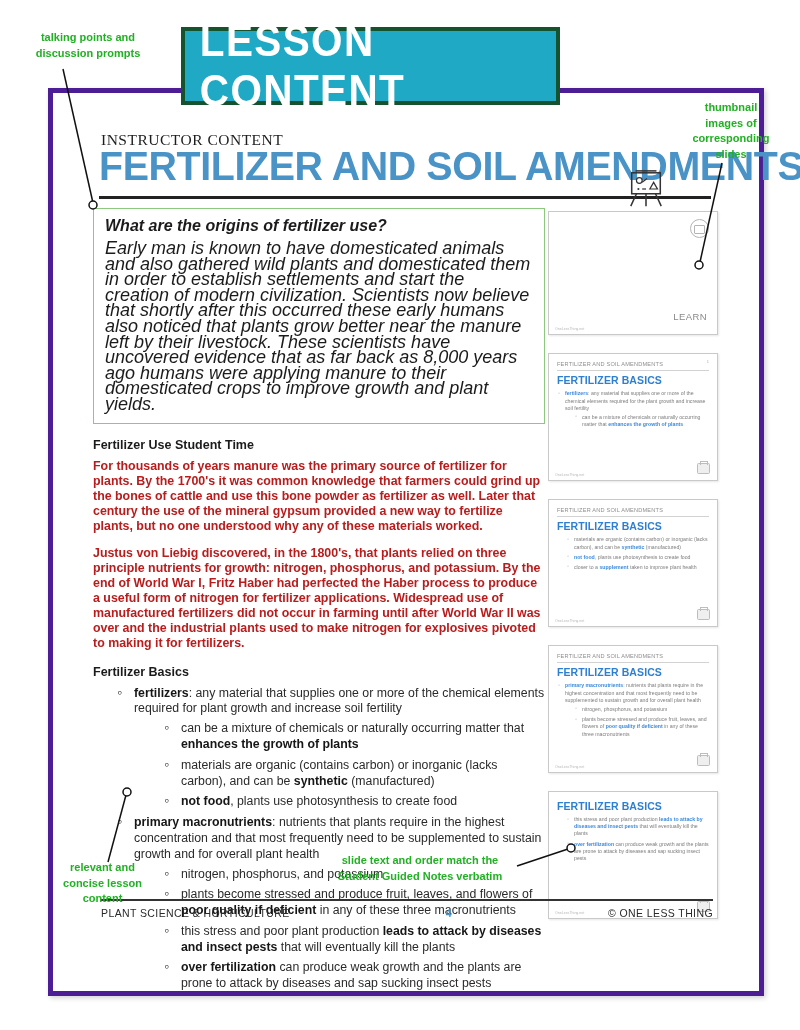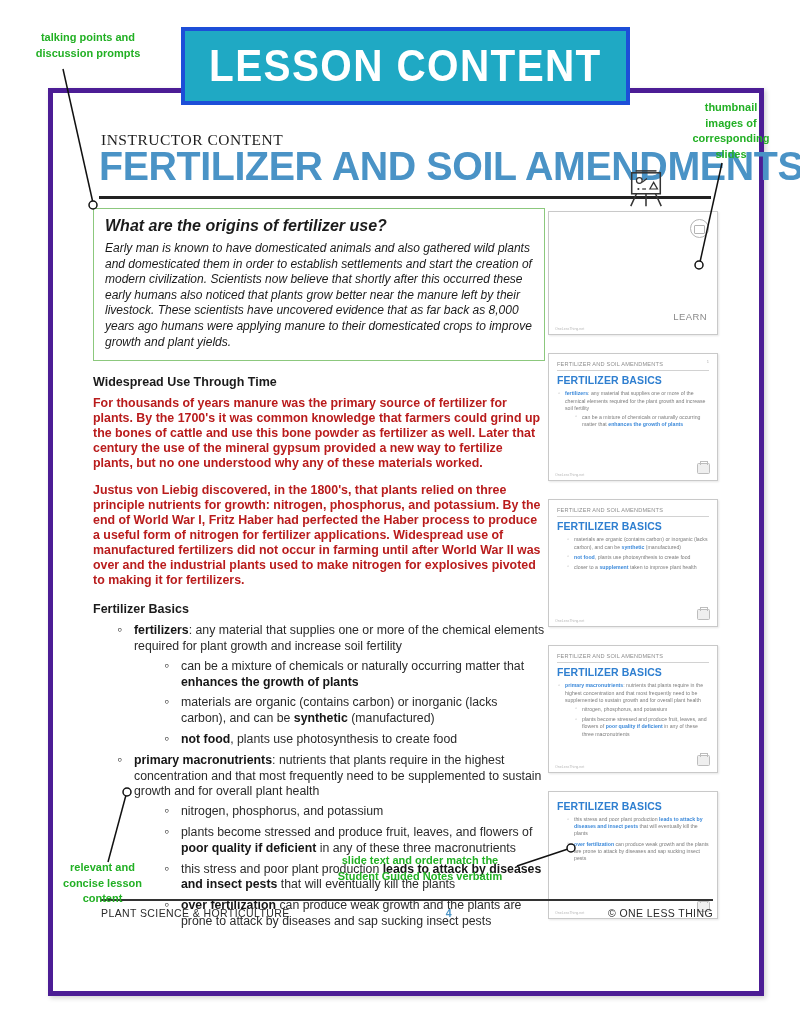--- a/index.html
+++ b/index.html
@@ -9,22 +9,22 @@
     position:relative;overflow:hidden;
   }
   
   #page-sheet{
     position:absolute;left:48px;top:88px;width:706px;height:898px;
     background:#ffffff;border:5px solid #4c1d95;
     box-shadow:2px 2px 5px rgba(0,0,0,.18);
   }
   
   #banner{
-    position:absolute;left:181px;top:27px;width:449px;height:78px;
-    background:#1fa9c4;border:4px solid #1d4ed8;
+    position:absolute;left:181px;top:27px;width:379px;height:78px;
+    background:#1fa9c4;border:4px solid #14532d;
     box-sizing:border-box;
     display:flex;align-items:center;justify-content:center;
     z-index:6;
   }
   #banner .btext{
     color:#ffffff;font-size:44px;font-weight:bold;
     letter-spacing:1.5px;font-family:"Liberation Sans Narrow","Liberation Sans",sans-serif;
     transform:scaleX(.92);
   }
   
@@ -60,21 +60,21 @@
   
   #callout{
     border:1.3px solid #8cc87d;background:#fff;
     padding:8px 11px 10px 11px;
   }
   #callout .q{
     font-style:italic;font-weight:bold;font-size:16px;color:#1b1b1b;
     margin-bottom:6px;
   }
   #callout .a{
-    font-style:italic;font-size:12px;line-height:15.6px;color:#1b1b1b;
+    font-style:italic;font-size:18px;line-height:15.6px;color:#1b1b1b;
   }
   h3.sec{
     font-size:12.5px;font-weight:bold;color:#1b1b1b;
     margin:14px 0 7px 0;
   }
   p.body{
     font-size:12.4px;line-height:15px;color:#b91c1c;margin:0 0 12px 0;font-weight:bold;
   }
   ul.lvl{list-style:none;margin:0;padding:0;}
   ul.lvl li{
@@ -213,21 +213,21 @@
     <path d="M18 21 L22 21" stroke="#333" stroke-width="1.3"></path>
   </svg>
 
   <div id="leftcol">
 
     <div id="callout">
       <div class="q">What are the origins of fertilizer use?</div>
       <div class="a">Early man is known to have domesticated animals and also gathered wild plants and domesticated them in order to establish settlements and start the creation of modern civilization. Scientists now believe that shortly after this occurred these early humans also noticed that plants grow better near the manure left by their livestock. These scientists have uncovered evidence that as far back as 8,000 years ago humans were applying manure to their domesticated crops to improve growth and plant yields.</div>
     </div>
 
-    <h3 class="sec">Widespread Use Through Time</h3>
+    <h3 class="sec">Fertilizer Use Student Time</h3>
     <p class="body">For thousands of years manure was the primary source of fertilizer for plants. By the 1700's it was common knowledge that farmers could grind up the bones of cattle and use this bone powder as fertilizer as well. Later that century the use of the mineral gypsum provided a new way to fertilize plants, but no one understood why any of these materials worked.</p>
     <p class="body">Justus von Liebig discovered, in the 1800's, that plants relied on three principle nutrients for growth: nitrogen, phosphorus, and potassium. By the end of World War I, Fritz Haber had perfected the Haber process to produce a useful form of nitrogen for fertilizer applications. Widespread use of manufactured fertilizers did not occur in farming until after World War II was over and the industrial plants used to make nitrogen for explosives pivoted to making it for fertilizers.</p>
 
     <h3 class="sec">Fertilizer Basics</h3>
 
     <ul class="lvl l1">
       <li>
         <b>fertilizers</b><span>: any material that supplies one or more of the chemical elements required for plant growth and increase soil fertility</span>
         <ul class="lvl l2">
           <li>

